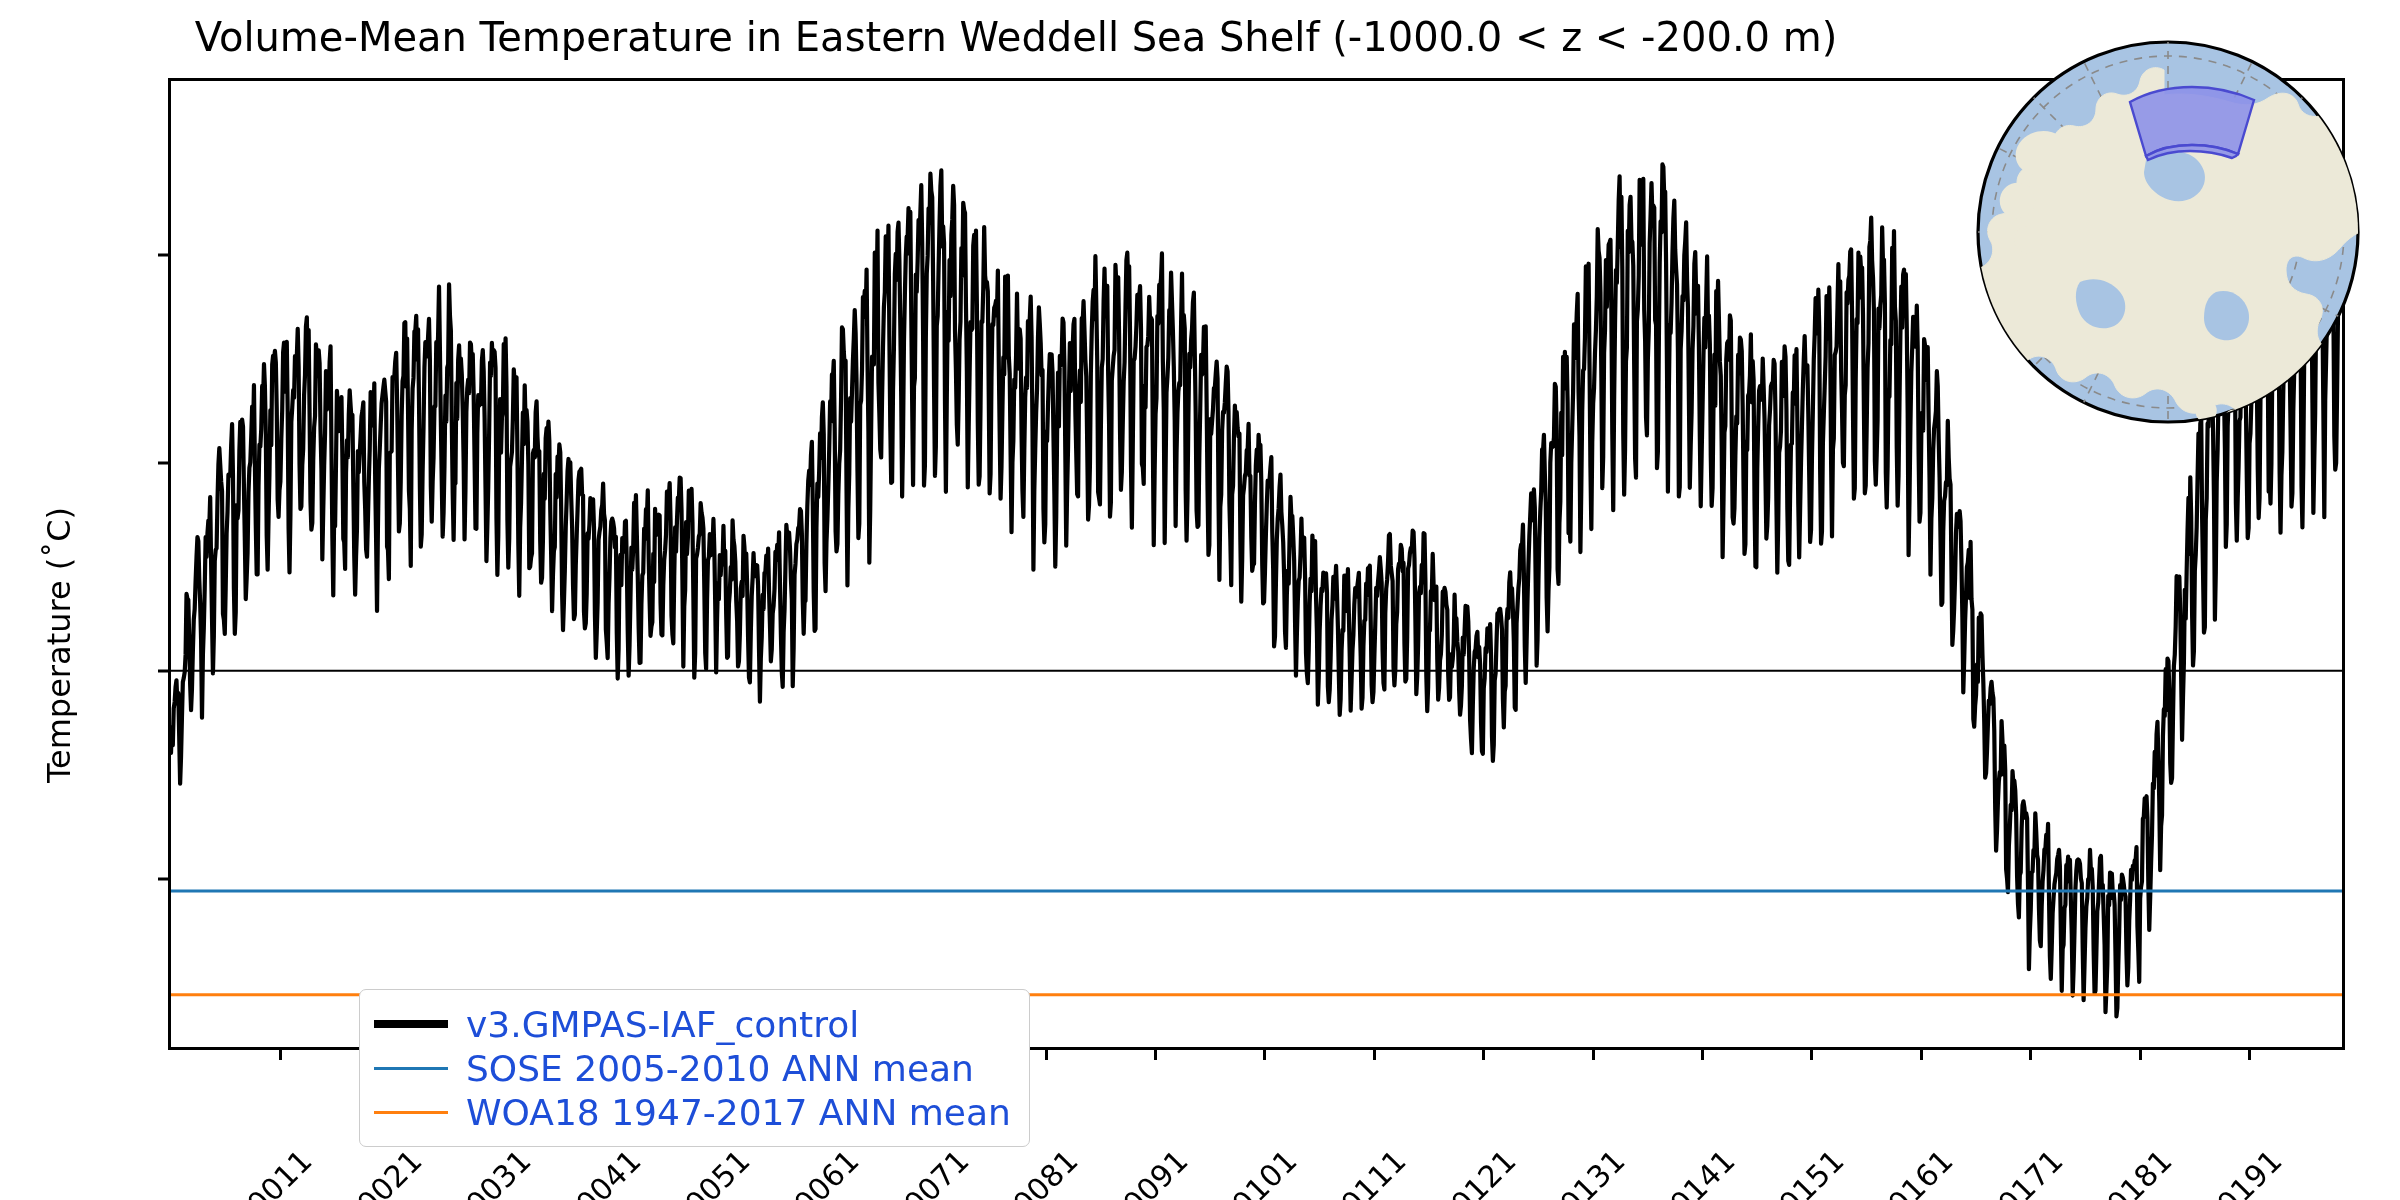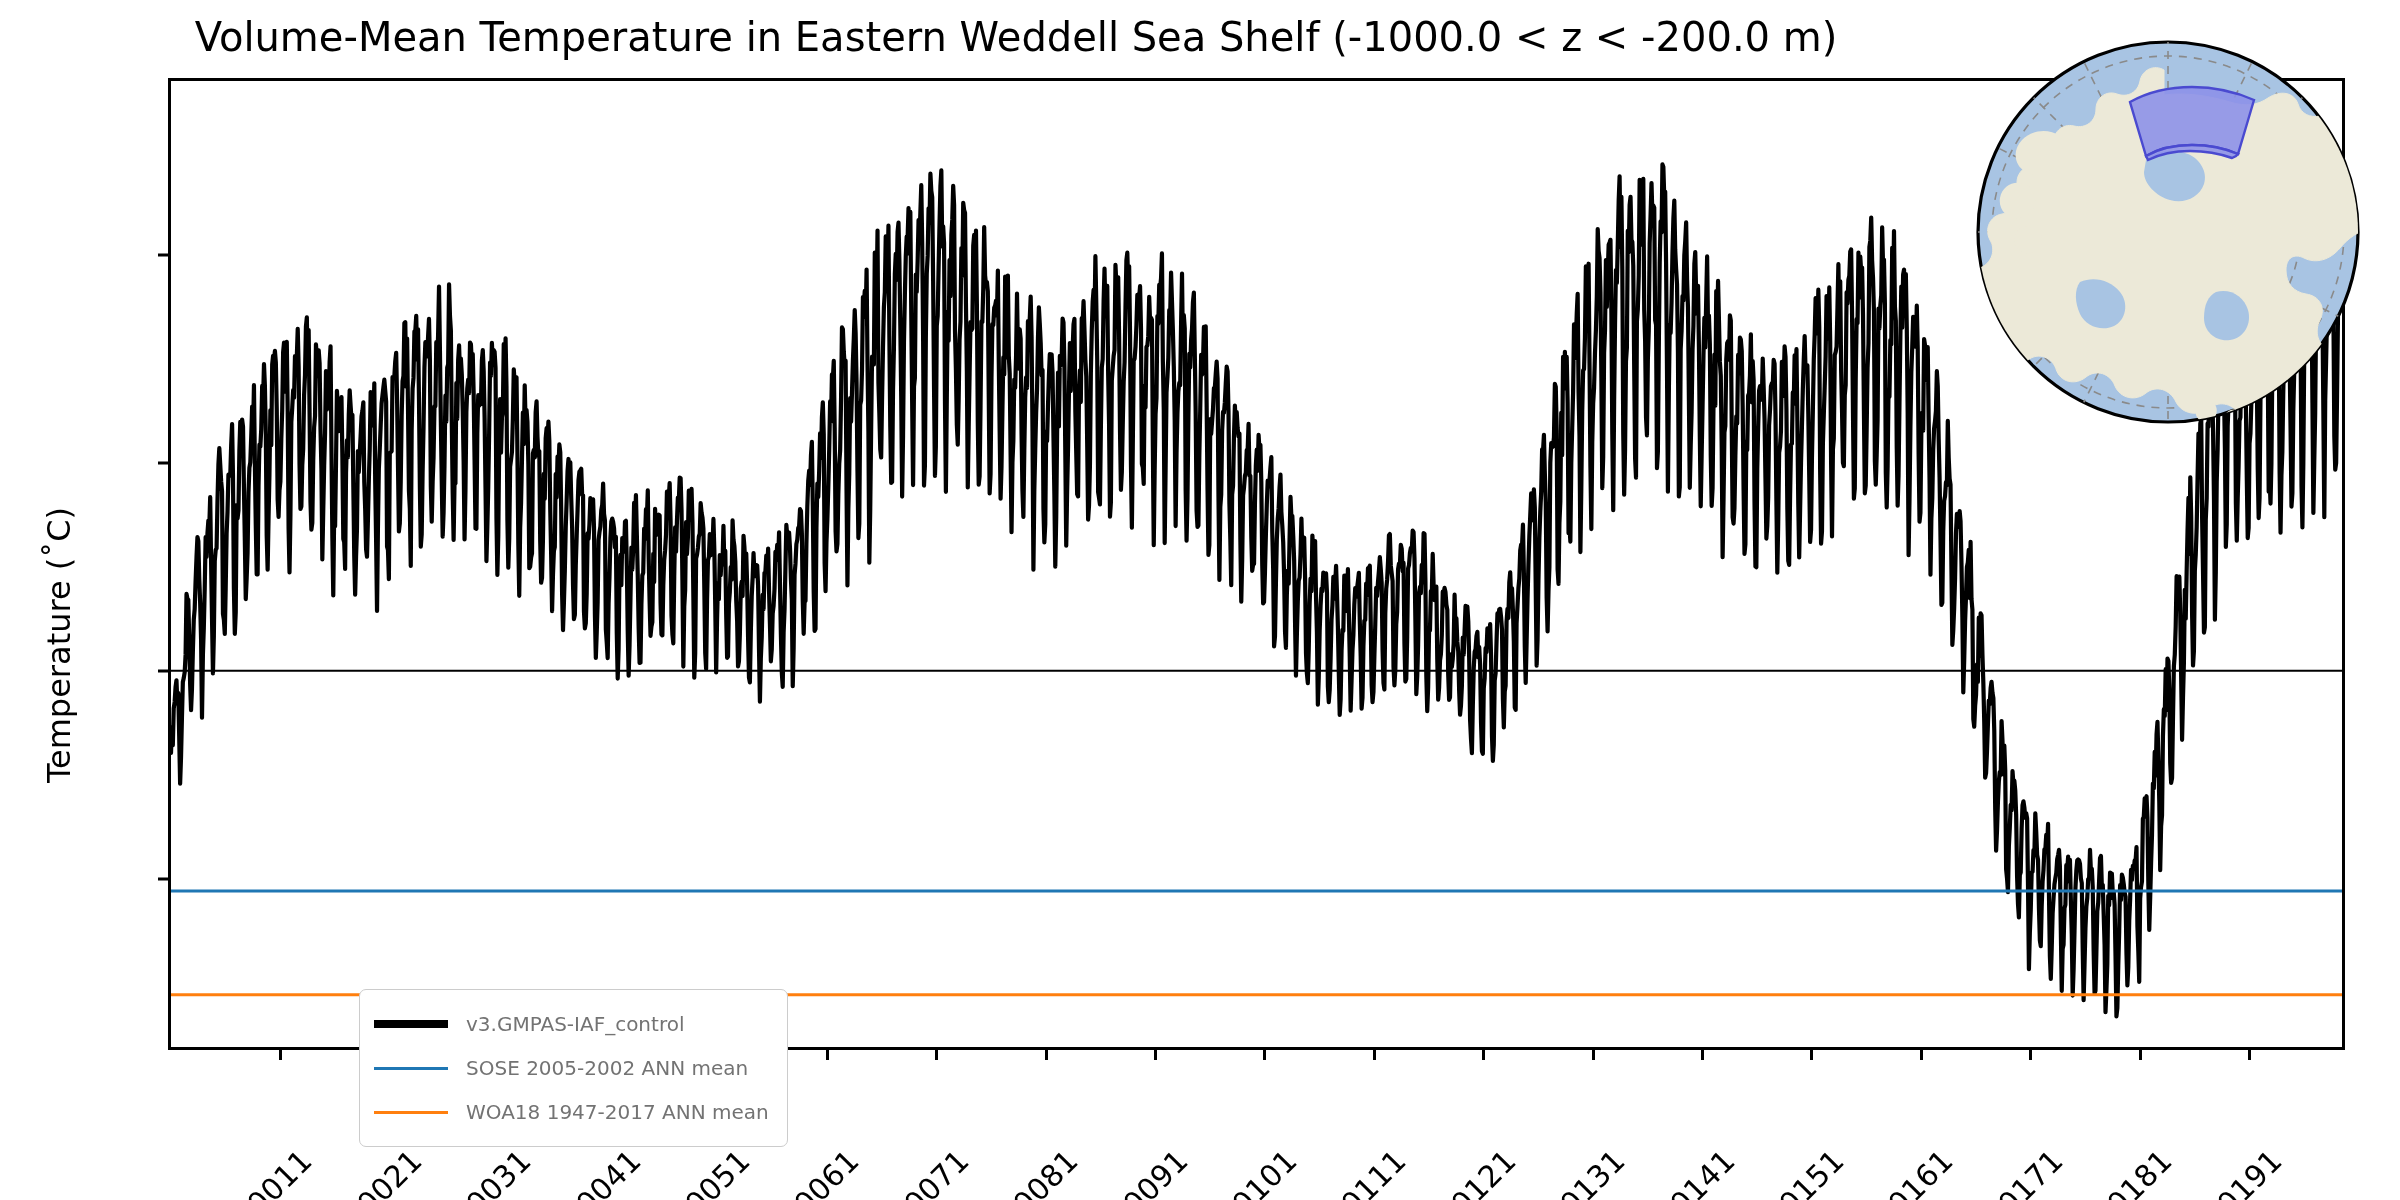--- a/index.html
+++ b/index.html
@@ -24,21 +24,21 @@
   .xtickmark{position:absolute;bottom:-13px;width:3px;height:13px;background:#000;}
   .xtick{position:absolute;top:1062px;font-size:30px;color:#000;white-space:nowrap;
          transform-origin:right top;transform:translateX(-100%) rotate(-45deg);}
 
   
   #legend{position:absolute;left:188px;top:908px;
           background:#fff;border:1.6px solid #cccccc;border-radius:7px;
           padding:12px 18px 12px 14px;z-index:6;}
   .legrow{display:flex;align-items:center;height:44px;}
   .legswatch{width:74px;height:0;border-top-style:solid;margin-right:18px;flex:0 0 74px;}
-  .legtext{font-size:20px;color:#737373;white-space:nowrap;}
+  .legtext{font-size:36px;color:#1d4ed8;white-space:nowrap;}
 
   
   #inset{position:absolute;left:1968px;top:32px;width:400px;height:400px;z-index:8;}
 </style>
 </head>
 <body>
 
 <div id="fig">
 
   <div id="title">Volume-Mean Temperature in Eastern Weddell Sea Shelf (-1000.0 &lt; z &lt; -200.0 m)</div>
@@ -102,21 +102,21 @@
 
     <div id="ylabel">Temperature (˚C)</div>
 
     <div id="legend">
         <div class="legrow">
           <span class="legswatch" style="border-top-width: 8px; border-top-color: rgb(0, 0, 0);"></span>
           <span class="legtext">v3.GMPAS-IAF_control</span>
         </div>
         <div class="legrow">
           <span class="legswatch" style="border-top-width: 3px; border-top-color: rgb(31, 119, 180);"></span>
-          <span class="legtext">SOSE 2005-2002 ANN mean</span>
+          <span class="legtext">SOSE 2005-2010 ANN mean</span>
         </div>
         <div class="legrow">
           <span class="legswatch" style="border-top-width: 3px; border-top-color: rgb(255, 127, 14);"></span>
           <span class="legtext">WOA18 1947-2017 ANN mean</span>
         </div>
       </div>
   </div>
 
   <div id="inset">
     <svg width="400" height="400" viewBox="0 0 400 400">

